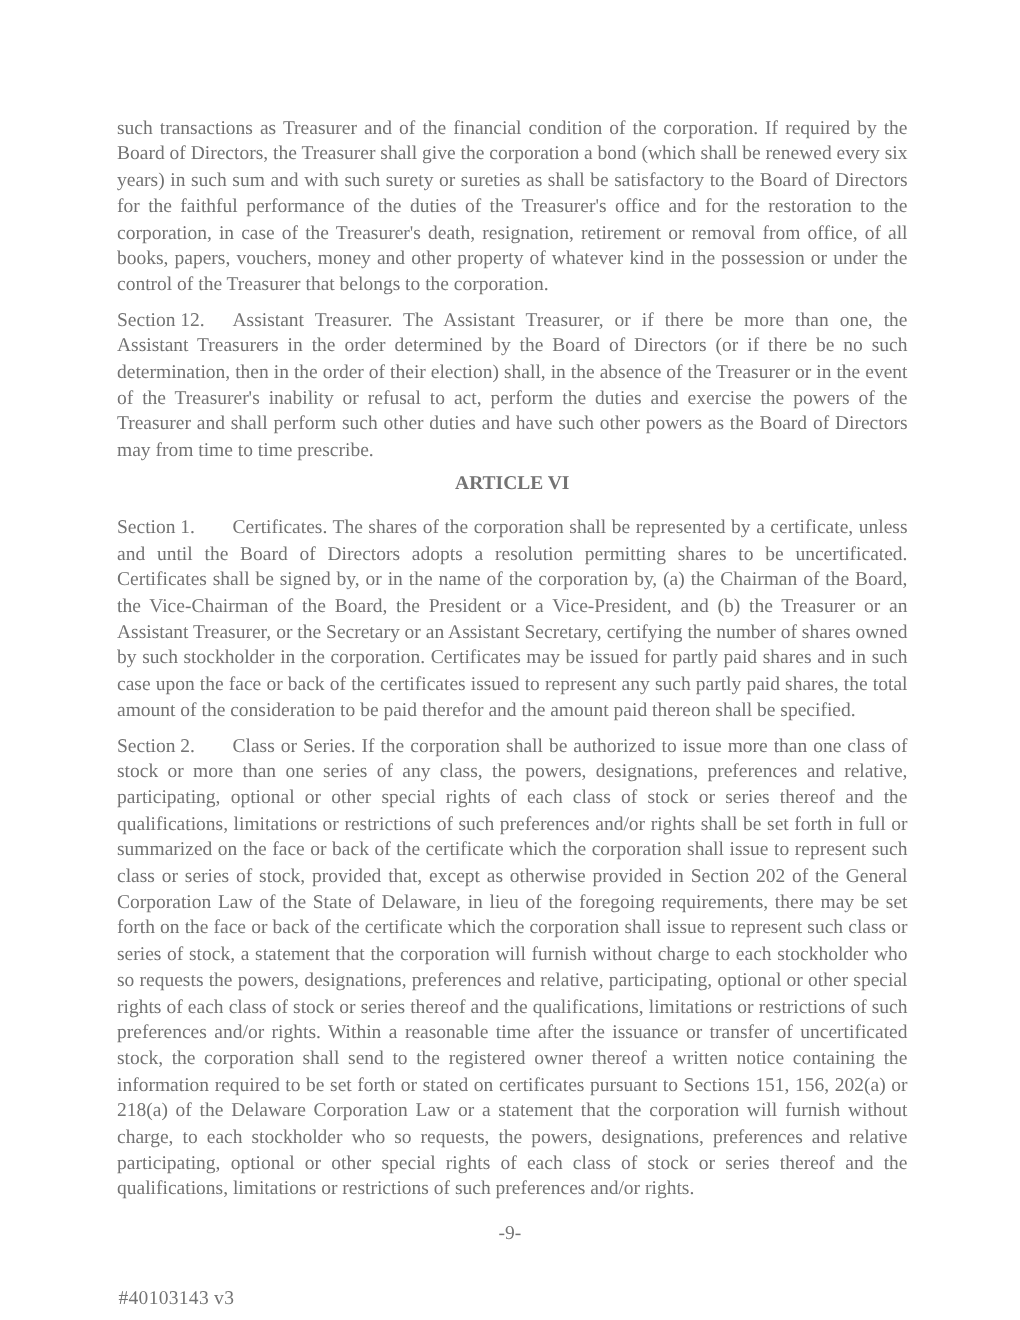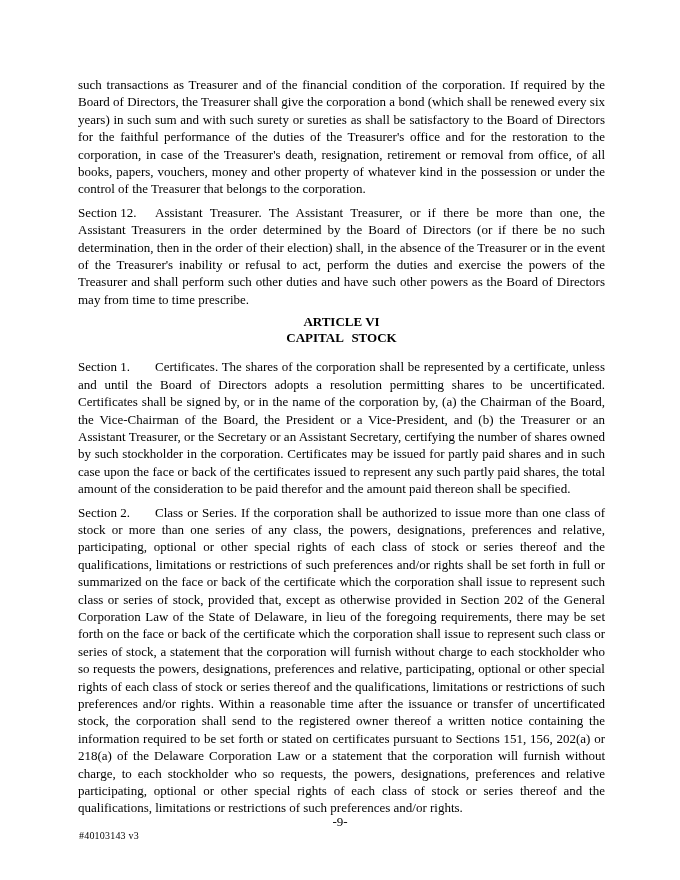--- a/index.html
+++ b/index.html
@@ -6,21 +6,21 @@
     margin: 0;
     padding: 0;
     background: #ffffff;
   }
   .page {
     position: relative;
     width: 680px;
     height: 880px;
     background: #ffffff;
     font-family: "Liberation Serif", serif;
-    color: #000000;
+    color: #737373;
     overflow: hidden;
   }
   .content {
     position: absolute;
     left: 78px;
     top: 76px;
     width: 527px;
     font-size: 13px;
     line-height: 17.4px;
   }
@@ -47,39 +47,38 @@
   .pagenum {
     position: absolute;
     top: 814px;
     left: 0;
     width: 680px;
     text-align: center;
     font-size: 13px;
   }
   .docid {
     position: absolute;
-    top: 830px;
+    top: 857px;
     left: 79px;
-    font-size: 10px;
+    font-size: 13px;
     letter-spacing: 0.2px;
   }
 </style>
 </head>
 <body>
 
 <div class="page">
   <div class="content">
 
     <p class="para">such transactions as Treasurer and of the financial condition of the corporation.  If required by the Board of Directors, the Treasurer shall give the corporation a bond (which shall be renewed every six years) in such sum and with such surety or sureties as shall be satisfactory to the Board of Directors for the faithful performance of the duties of the Treasurer's office and for the restoration to the corporation, in case of the Treasurer's death, resignation, retirement or removal from office, of all books, papers, vouchers, money and other property of whatever kind in the possession or under the control of the Treasurer that belongs to the corporation.</p>
 
     <p class="para"><span class="sec-label">Section 12.</span><span class="sec-title">Assistant Treasurer</span><span>.  The Assistant Treasurer, or if there be more than one, the Assistant Treasurers in the order determined by the Board of Directors (or if there be no such determination, then in the order of their election) shall, in the absence of the Treasurer or in the event of the Treasurer's inability or refusal to act, perform the duties and exercise the powers of the Treasurer and shall perform such other duties and have such other powers as the Board of Directors may from time to time prescribe.</span></p>
 
     <div class="article-heading">
       <div class="h1">ARTICLE VI</div>
-      <div class="h2">CAPITAL STOCK</div>
     </div>
 
     <p class="para"><span class="sec-label">Section 1.</span><span class="sec-title">Certificates</span><span>.  The shares of the corporation shall be represented by a certificate, unless and until the Board of Directors adopts a resolution permitting shares to be uncertificated.  Certificates shall be signed by, or in the name of the corporation by, (a) the Chairman of the Board, the Vice-Chairman of the Board, the President or a Vice-President, and (b) the Treasurer or an Assistant Treasurer, or the Secretary or an Assistant Secretary, certifying the number of shares owned by such stockholder in the corporation.  Certificates may be issued for partly paid shares and in such case upon the face or back of the certificates issued to represent any such partly paid shares, the total amount of the consideration to be paid therefor and the amount paid thereon shall be specified.</span></p>
 
     <p class="para"><span class="sec-label">Section 2.</span><span class="sec-title">Class or Series</span><span>.  If the corporation shall be authorized to issue more than one class of stock or more than one series of any class, the powers, designations, preferences and relative, participating, optional or other special rights of each class of stock or series thereof and the qualifications, limitations or restrictions of such preferences and/or rights shall be set forth in full or summarized on the face or back of the certificate which the corporation shall issue to represent such class or series of stock, provided that, except as otherwise provided in Section 202 of the General Corporation Law of the State of Delaware, in lieu of the foregoing requirements, there may be set forth on the face or back of the certificate which the corporation shall issue to represent such class or series of stock, a statement that the corporation will furnish without charge to each stockholder who so requests the powers, designations, preferences and relative, participating, optional or other special rights of each class of stock or series thereof and the qualifications, limitations or restrictions of such preferences and/or rights.  Within a reasonable time after the issuance or transfer of uncertificated stock, the corporation shall send to the registered owner thereof a written notice containing the information required to be set forth or stated on certificates pursuant to Sections 151, 156, 202(a) or 218(a) of the Delaware Corporation Law or a statement that the corporation will furnish without charge, to each stockholder who so requests, the powers, designations, preferences and relative participating, optional or other special rights of each class of stock or series thereof and the qualifications, limitations or restrictions of such preferences and/or rights.</span></p>
 
   </div>
 
   <div class="pagenum">-9-</div>
   <div class="docid">#40103143 v3</div>

